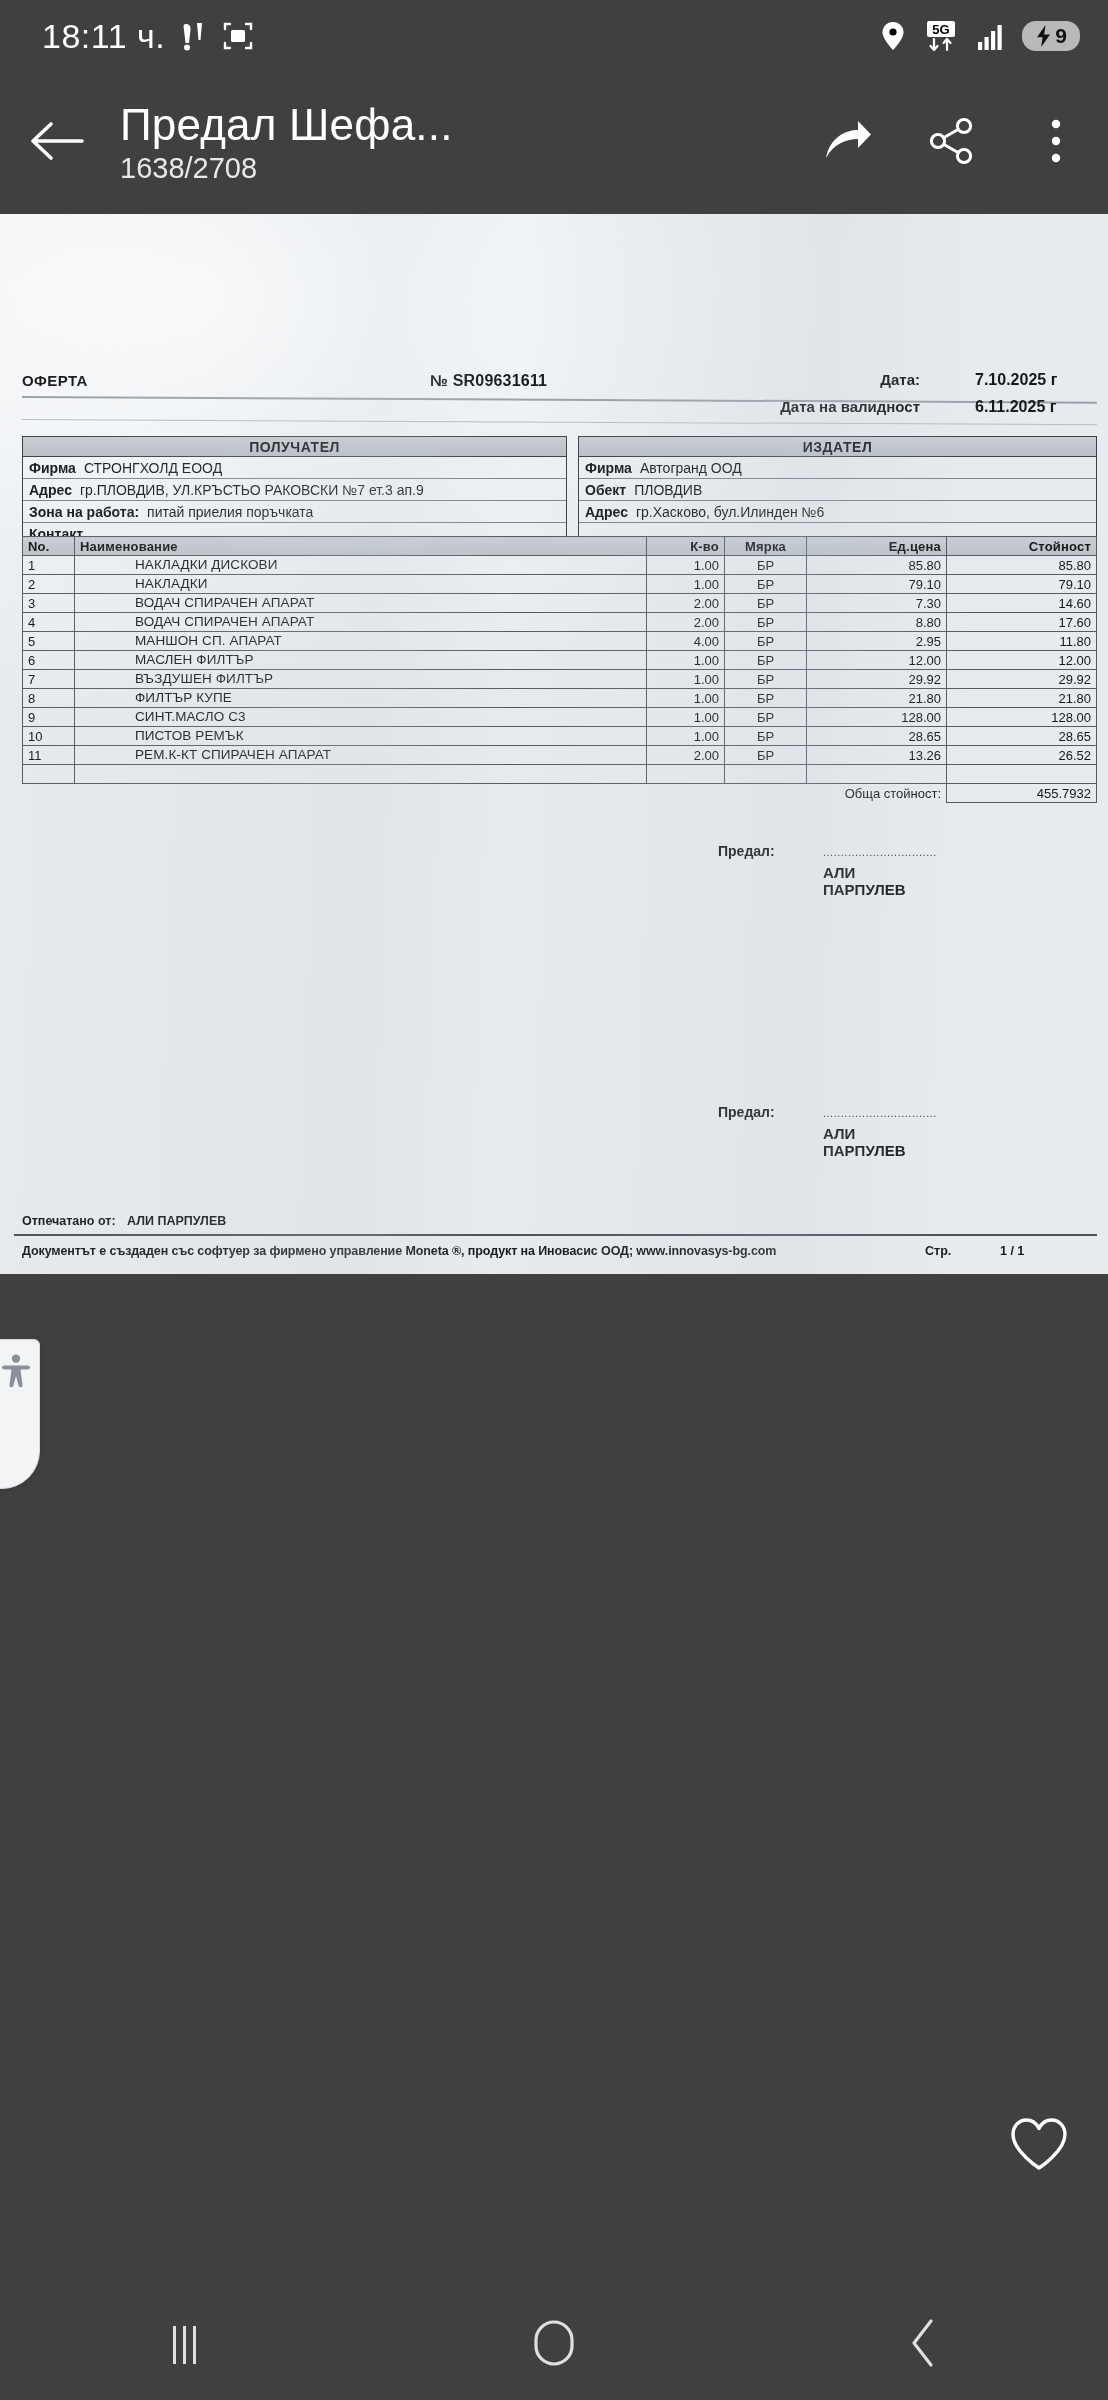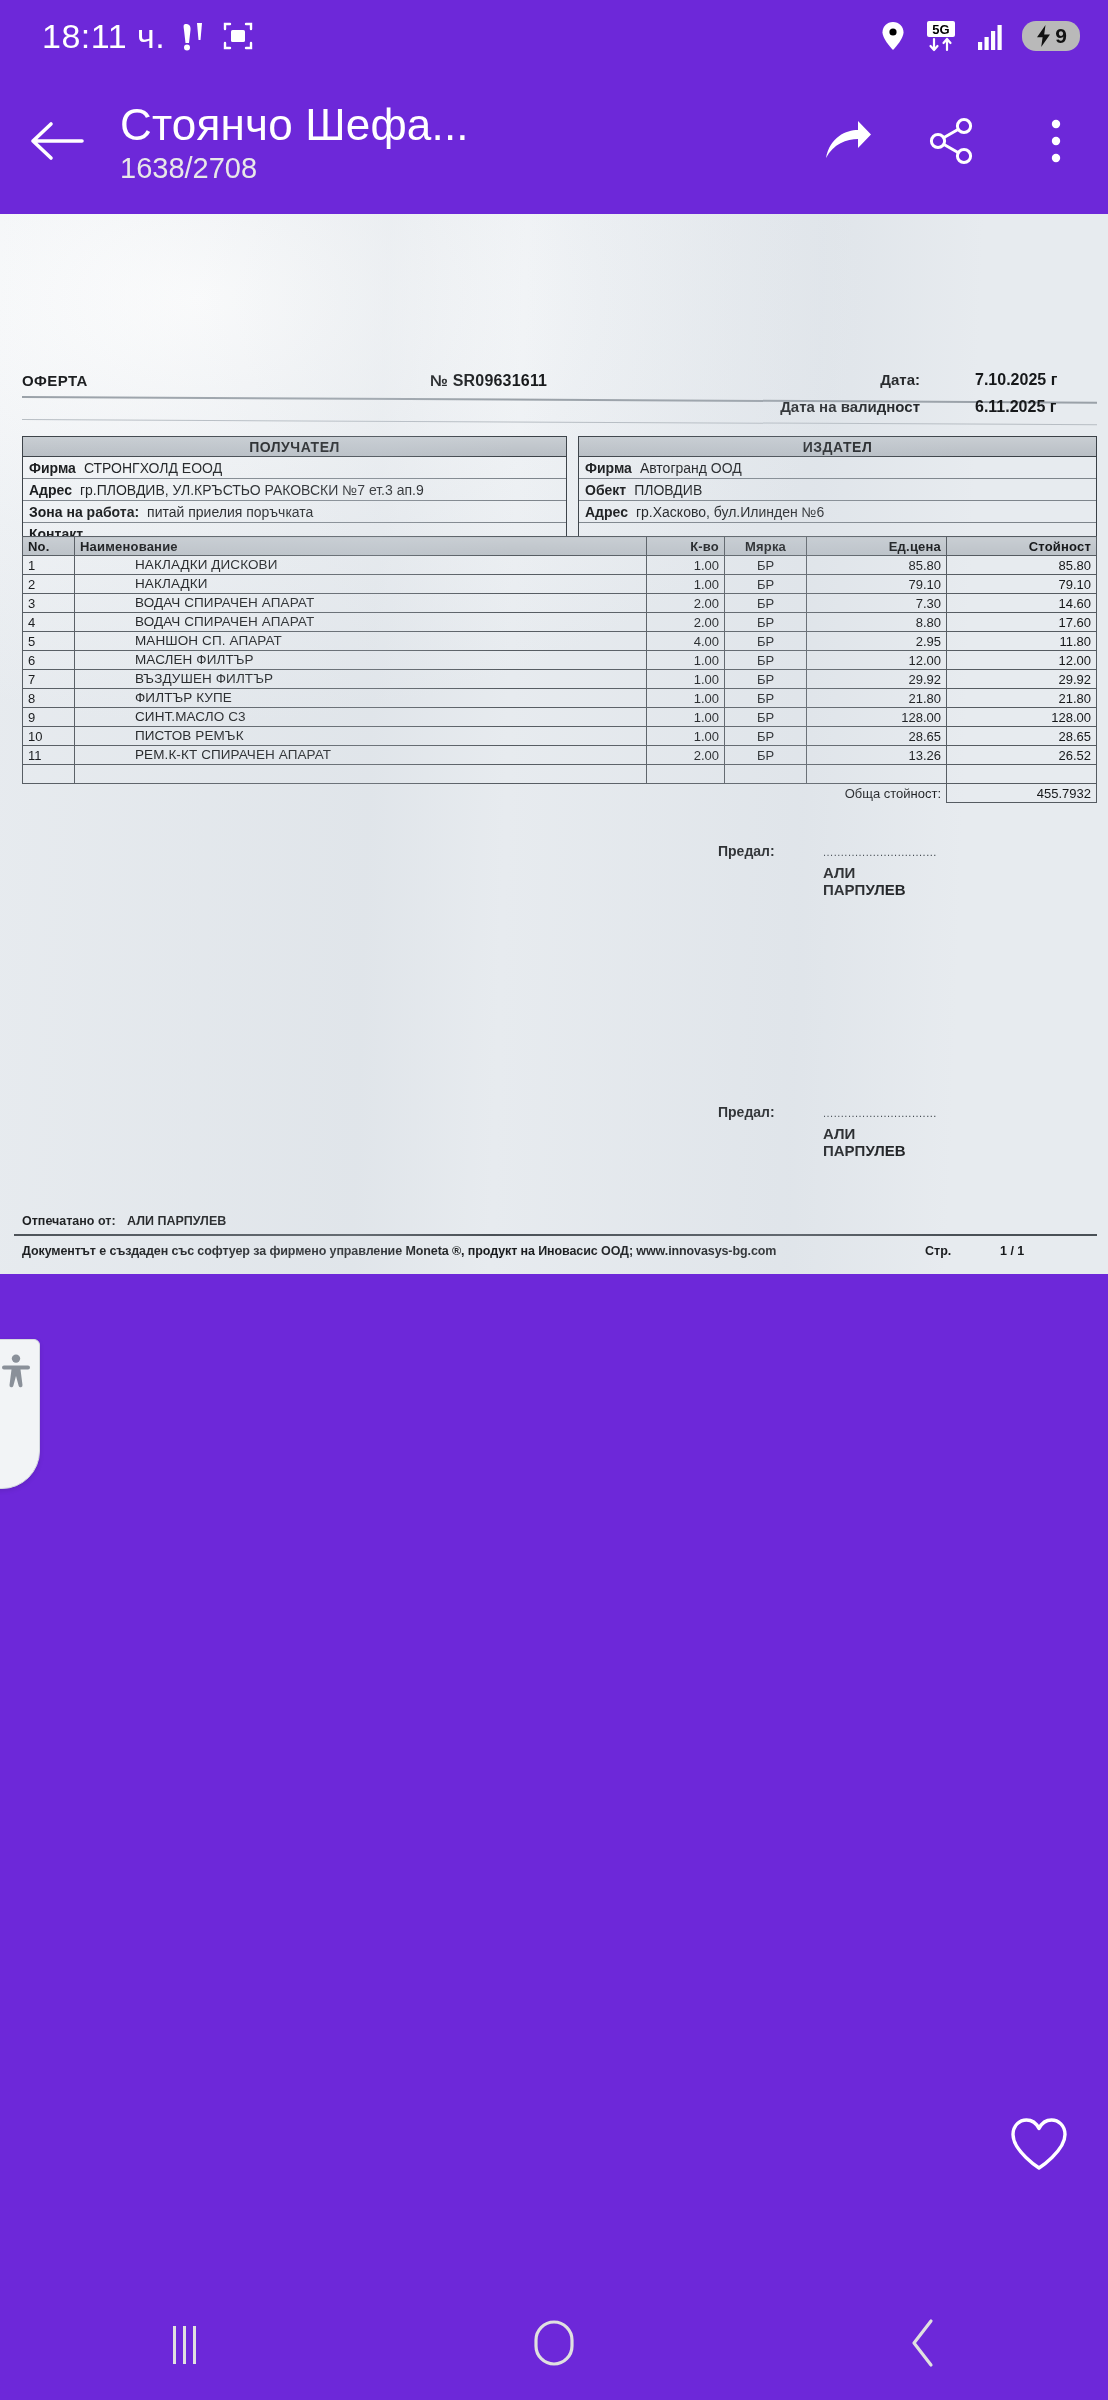--- a/index.html
+++ b/index.html
@@ -2,21 +2,21 @@
 <html><head>
 <meta charset="utf-8">
 <style>
   * { box-sizing: border-box; margin: 0; padding: 0; }
   html, body {
     width: 1108px; height: 2400px;
     background: #000;
     font-family: "Liberation Sans", sans-serif;
     overflow: hidden;
   }
-  #app { position: relative; width: 1108px; height: 2400px; background:#6d28d9; }
+  #app { position: relative; width: 1108px; height: 2400px; background:#404040; }
 
   
   .statusbar {
     position:absolute; top:0; left:0; width:1108px; height:72px;
     display:flex; align-items:center; justify-content:space-between;
     padding: 0 28px 0 42px; color:#fff;
   }
   .sb-left { display:flex; align-items:center; gap:14px; }
   .sb-clock { font-size:34px; font-weight:400; letter-spacing:.5px; color:#fff; }
   .sb-right { display:flex; align-items:center; gap:18px; }
@@ -220,21 +220,21 @@
 
   <div class="appbar">
     <div class="ab-back">
       <span>
         <svg width="58" height="44" viewBox="0 0 58 44">
           <path d="M55 22 H6 M6 22 L24 5 M6 22 L24 39" stroke="#fff" stroke-width="3.6" fill="none" stroke-linecap="round" stroke-linejoin="round"></path>
         </svg>
       </span>
     </div>
     <div class="ab-titles">
-      <div class="ab-title">Стоянчо Шефа...</div>
+      <div class="ab-title">Предал Шефа...</div>
       <div class="ab-sub">1638/2708</div>
     </div>
     <div class="ab-actions">
       <div class="ab-btn">
         <span>
           <svg width="52" height="46" viewBox="0 0 52 46">
             <path d="M4 40 C8 19 24 12 36 12 L36 3 L49 16.5 L36 30 L36 21 C25 21 11 26 4 40 Z" fill="#fff"></path>
           </svg>
         </span>
       </div>

